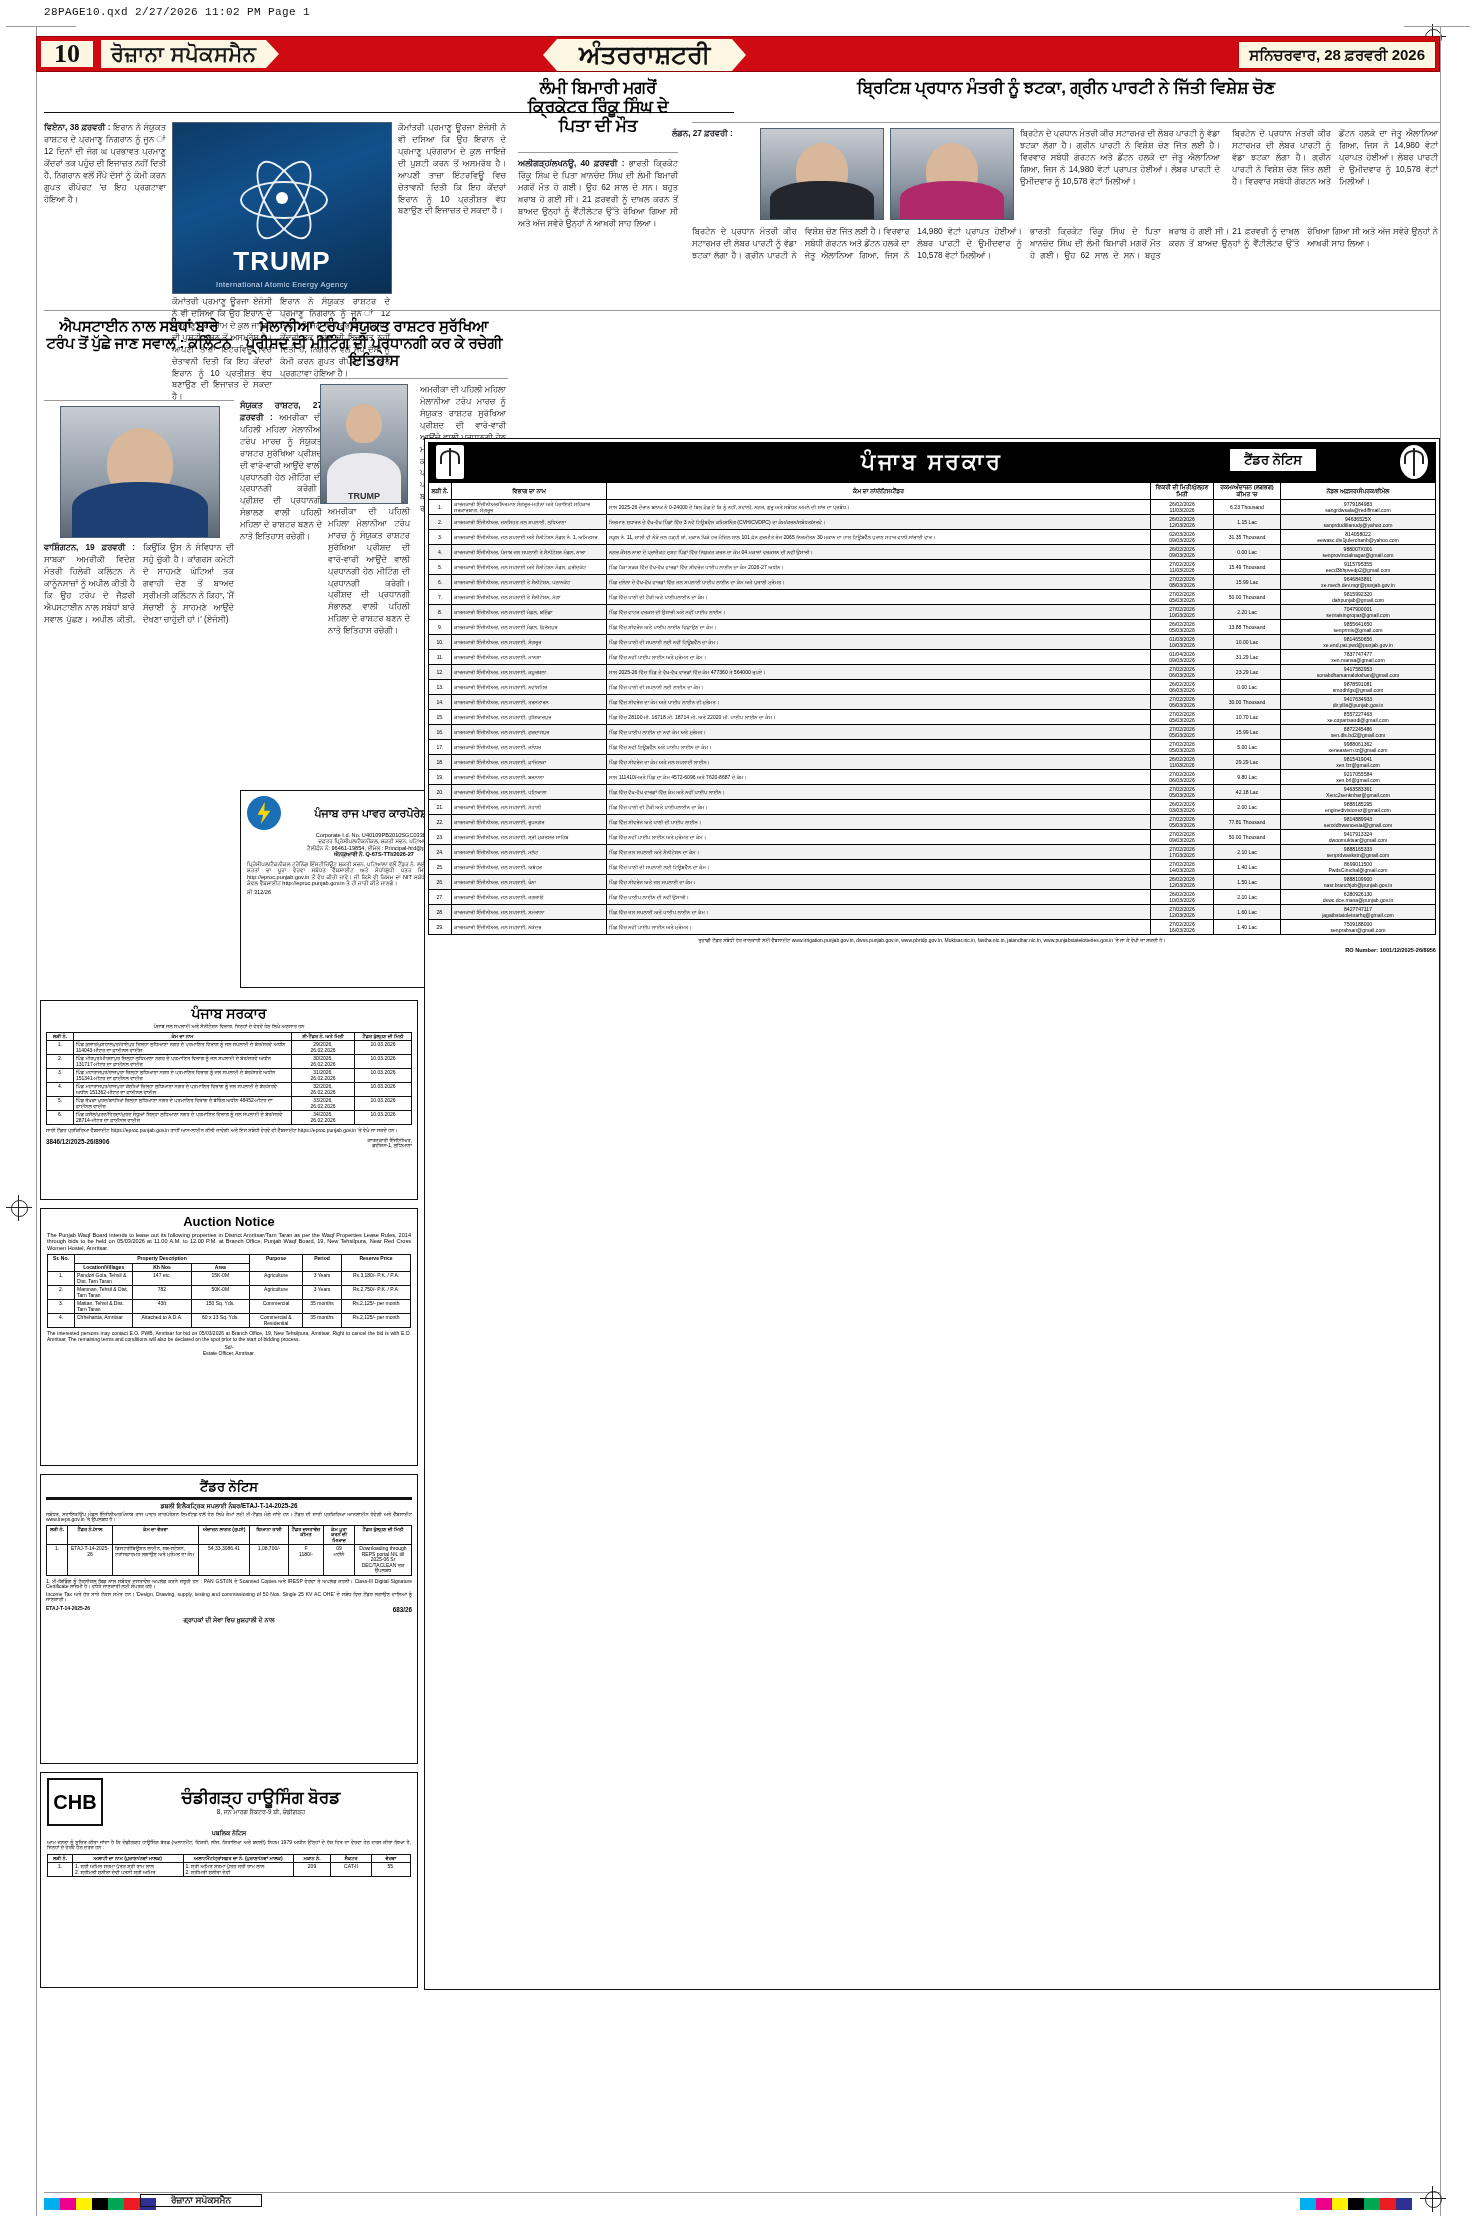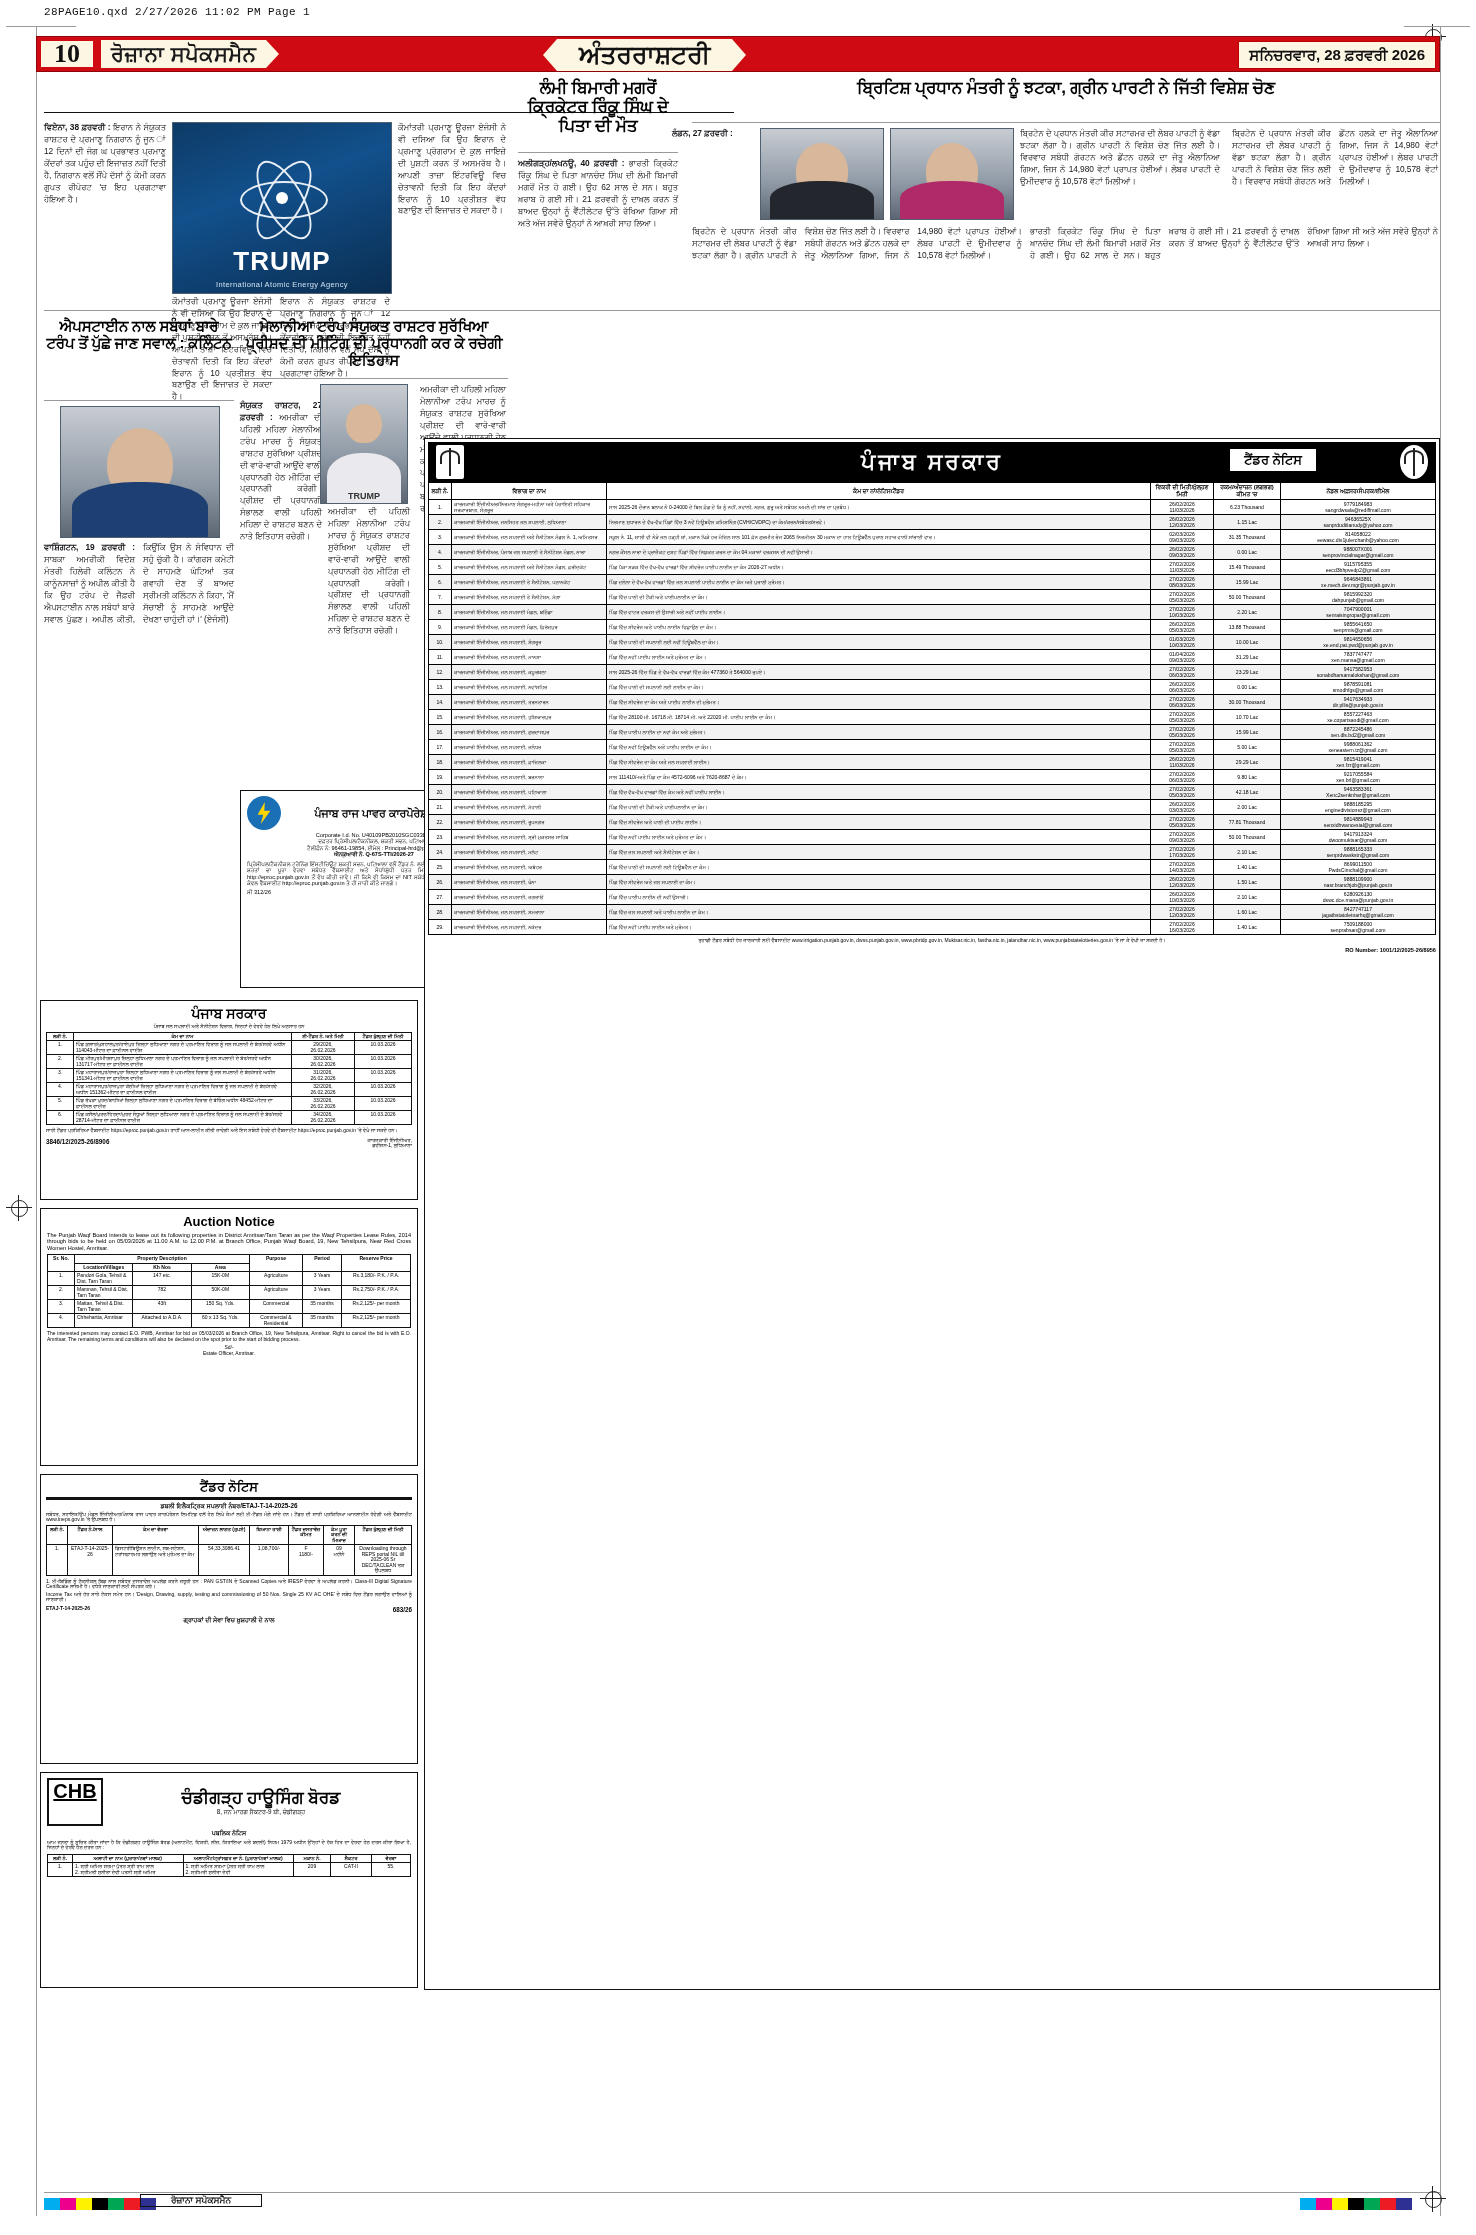--- a/index.html
+++ b/index.html
@@ -85,21 +85,21 @@
   .tnd td.d{text-align:center;white-space:pre-line;}
   .tnd td.n{text-align:center;}
   .tnd td.e{text-align:center;}
   .tnd tr:nth-child(even) td{background:#f2f2f2;}
 
   
   .cbar{position:absolute;height:12px;}
   .cbar span{display:inline-block;width:16px;height:12px;}
   .pspcl-logo{width:34px;height:34px;border-radius:50%;background:#1a6fb5;position:relative;}
   .pspcl-logo:after{content:"";position:absolute;left:9px;top:6px;width:16px;height:22px;background:#ffd400;clip-path:polygon(55% 0,10% 58%,45% 58%,30% 100%,90% 40%,52% 40%);}
-  .chb-logo{width:52px;height:44px;border:2px solid #111;display:flex;justify-content:center;font-weight:bold;font-size:20px;text-decoration:underline;}
+  .chb-logo{width:52px;height:44px;border:2px solid #111;display:flex;align-items:center;justify-content:center;font-weight:bold;font-size:20px;}
   .hbar{background:#111;height:3px;}
 </style>
 </head>
 <body>
 
 <div class="page">
 
   <div class="qxd-bar">
     <div class="qxd-text">28PAGE10.qxd   2/27/2026   11:02 PM   Page 1</div>
   </div>

